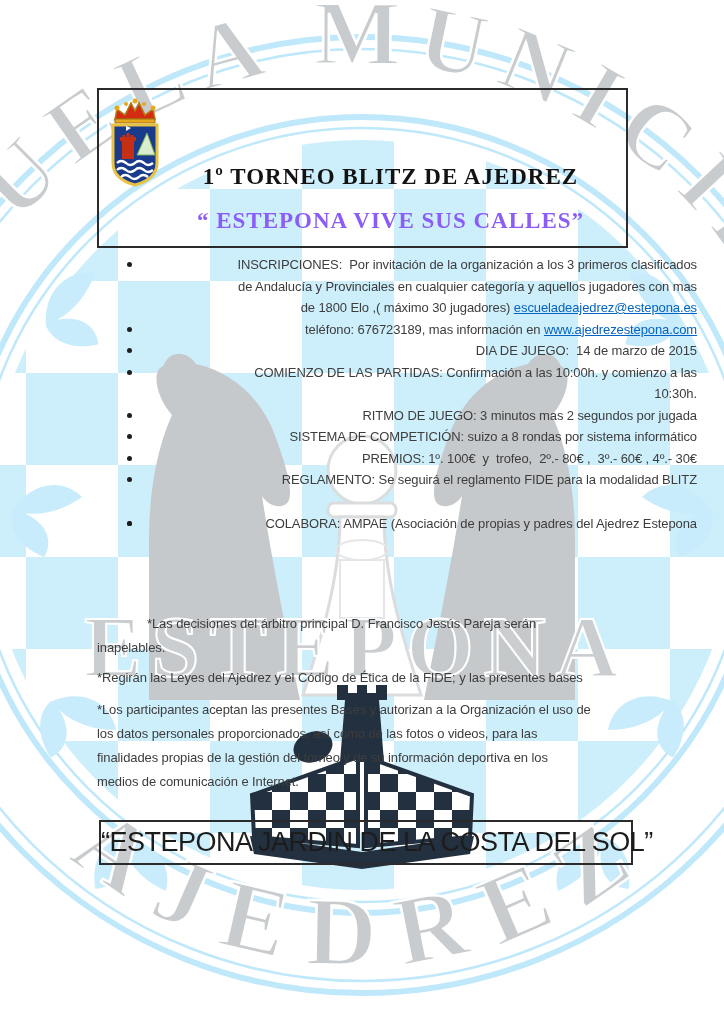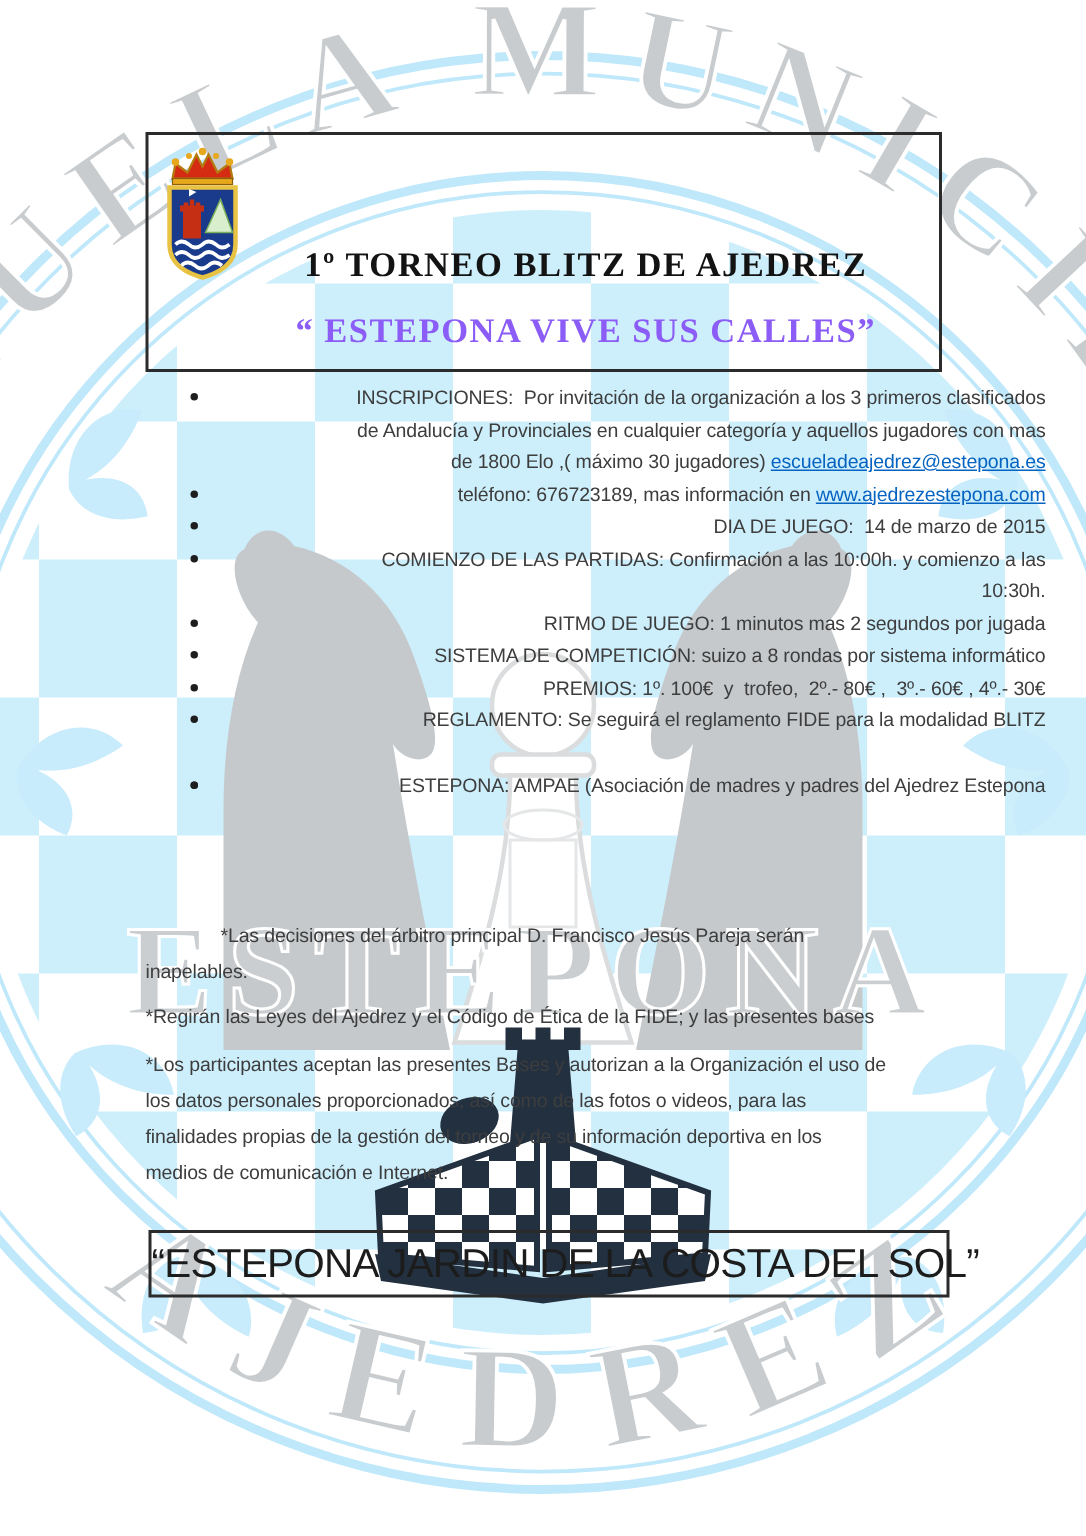--- a/index.html
+++ b/index.html
@@ -162,40 +162,40 @@
       <span class="dot"></span>
       <span class="li-text">DIA DE JUEGO:  14 de marzo de 2015</span>
     </li>
     <li>
       <span class="dot"></span>
       <span class="li-text">COMIENZO DE LAS PARTIDAS: Confirmación a las 10:00h. y comienzo a las
 10:30h.</span>
     </li>
     <li>
       <span class="dot"></span>
-      <span class="li-text">RITMO DE JUEGO: 1 minutos mas 2 segundos por jugada</span>
+      <span class="li-text">RITMO DE JUEGO: 3 minutos mas 2 segundos por jugada</span>
     </li>
     <li>
       <span class="dot"></span>
       <span class="li-text">SISTEMA DE COMPETICIÓN: suizo a 8 rondas por sistema informático</span>
     </li>
     <li>
       <span class="dot"></span>
       <span class="li-text">PREMIOS: 1º. 100€  y  trofeo,  2º.- 80€ ,  3º.- 60€ , 4º.- 30€</span>
     </li>
     <li>
       <span class="dot"></span>
       <span class="li-text">REGLAMENTO: Se seguirá el reglamento FIDE para la modalidad BLITZ</span>
     </li>
     <li class="spaced">
       <span class="dot"></span>
     </li>
     <li class="spaced">
       <span class="dot"></span>
-      <span class="li-text">ESTEPONA: AMPAE (Asociación de madres y padres del Ajedrez Estepona</span>
+      <span class="li-text">COLABORA: AMPAE (Asociación de propias y padres del Ajedrez Estepona</span>
     </li>
   </ul>
 
   <div class="paras">
     <p class="indent">*Las decisiones del árbitro principal D. Francisco Jesús Pareja serán
 inapelables.</p>
     <p class="gap1">*Regirán las Leyes del Ajedrez y el Código de Ética de la FIDE; y las presentes bases</p>
     <p class="gap2">*Los participantes aceptan las presentes Bases y autorizan a la Organización el uso de
 los datos personales proporcionados, así como de las fotos o videos, para las
 finalidades propias de la gestión del torneo y de su información deportiva en los

